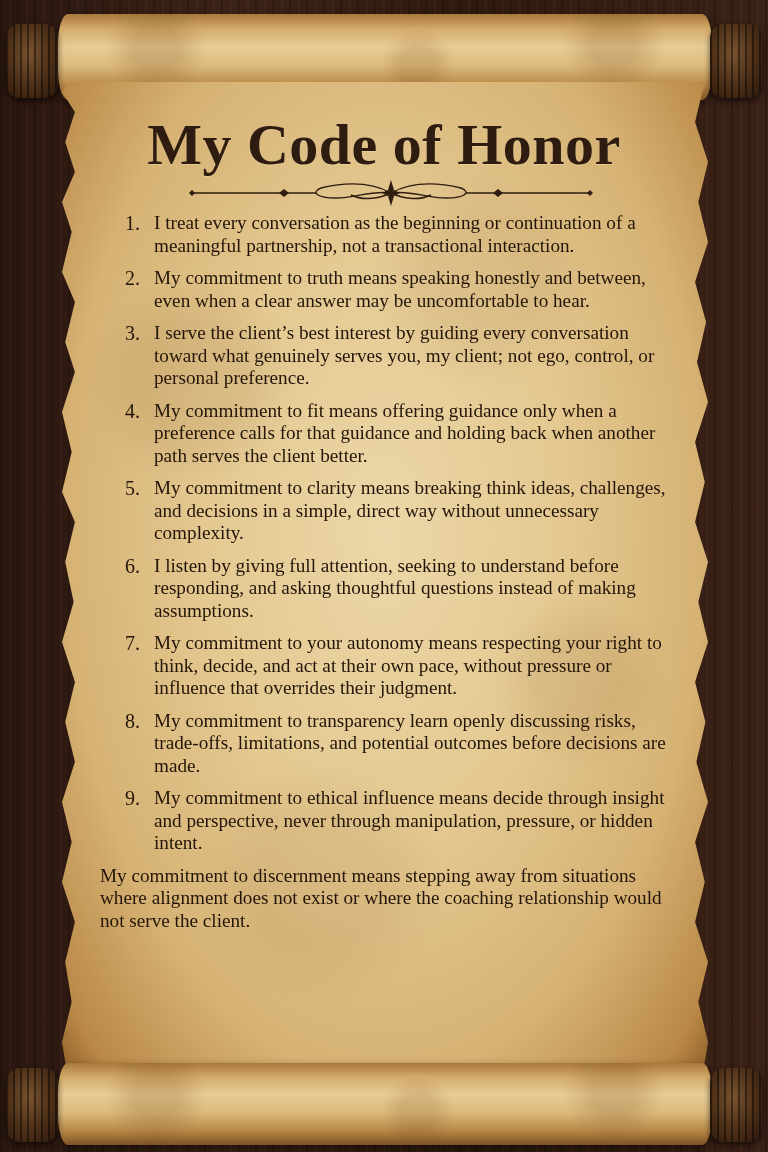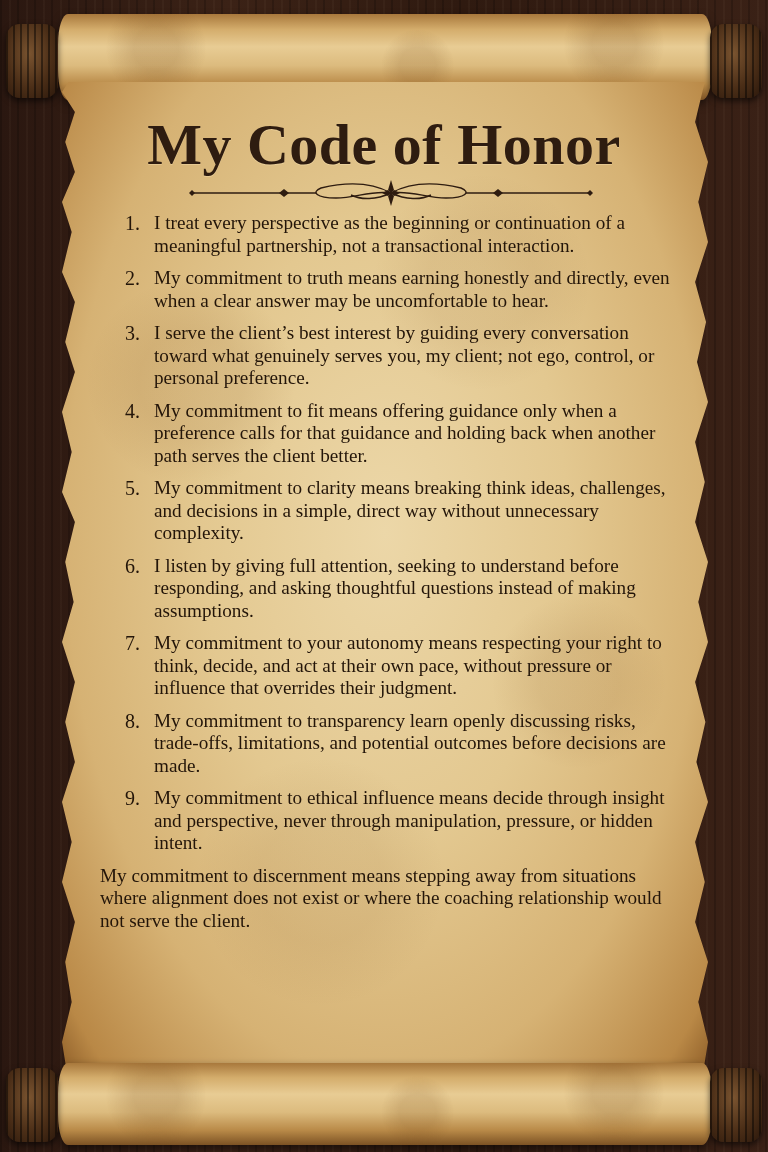--- a/index.html
+++ b/index.html
@@ -149,25 +149,25 @@
     <path d="M93 15 L98 11 L103 15 L98 19 Z"></path>
     <path d="M307 15 L312 11 L317 15 L312 19 Z"></path>
     <path d="M3 15 L6 12 L9 15 L6 18 Z"></path>
     <path d="M401 15 L404 12 L407 15 L404 18 Z"></path>
   </g>
 </svg>
 
 <ol class="list">
   <li class="item">
     <span class="num">1.</span>
-    <span class="text">I treat every perspective as the beginning or continuation of a meaningful partnership, not a transactional interaction.</span>
+    <span class="text">I treat every conversation as the beginning or continuation of a meaningful partnership, not a transactional interaction.</span>
   </li>
   <li class="item">
     <span class="num">2.</span>
-    <span class="text">My commitment to truth means earning honestly and directly, even when a clear answer may be uncomfortable to hear.</span>
+    <span class="text">My commitment to truth means speaking honestly and between, even when a clear answer may be uncomfortable to hear.</span>
   </li>
   <li class="item">
     <span class="num">3.</span>
     <span class="text">I serve the client’s best interest by guiding every conversation toward what genuinely serves you, my client; not ego, control, or personal preference.</span>
   </li>
   <li class="item">
     <span class="num">4.</span>
     <span class="text">My commitment to fit means offering guidance only when a preference calls for that guidance and holding back when another path serves the client better.</span>
   </li>
   <li class="item">

